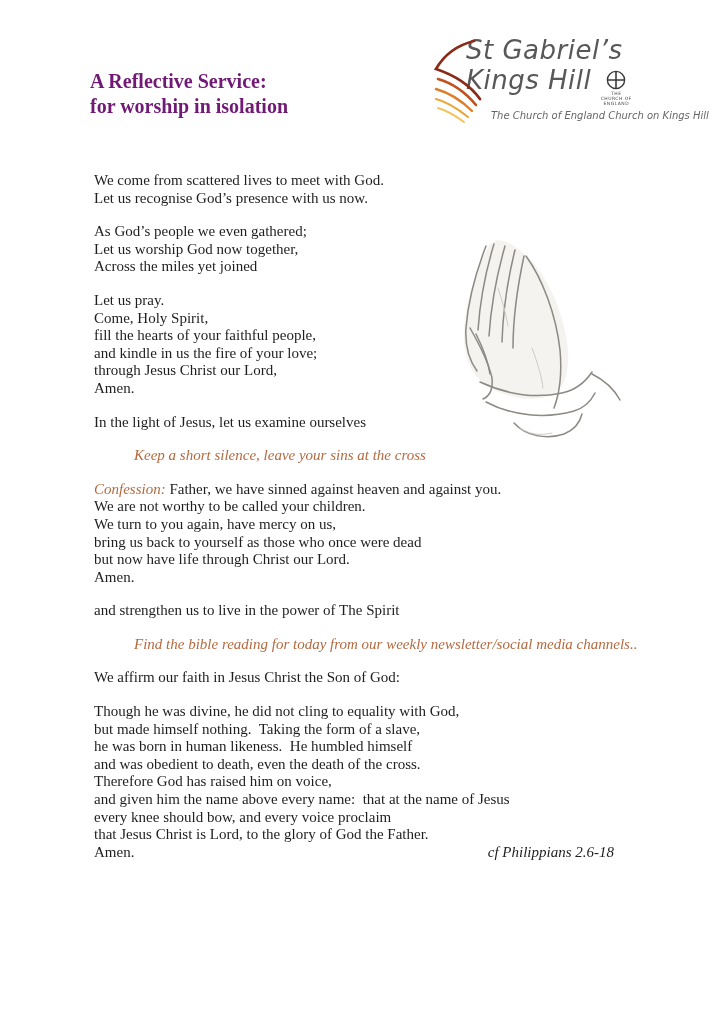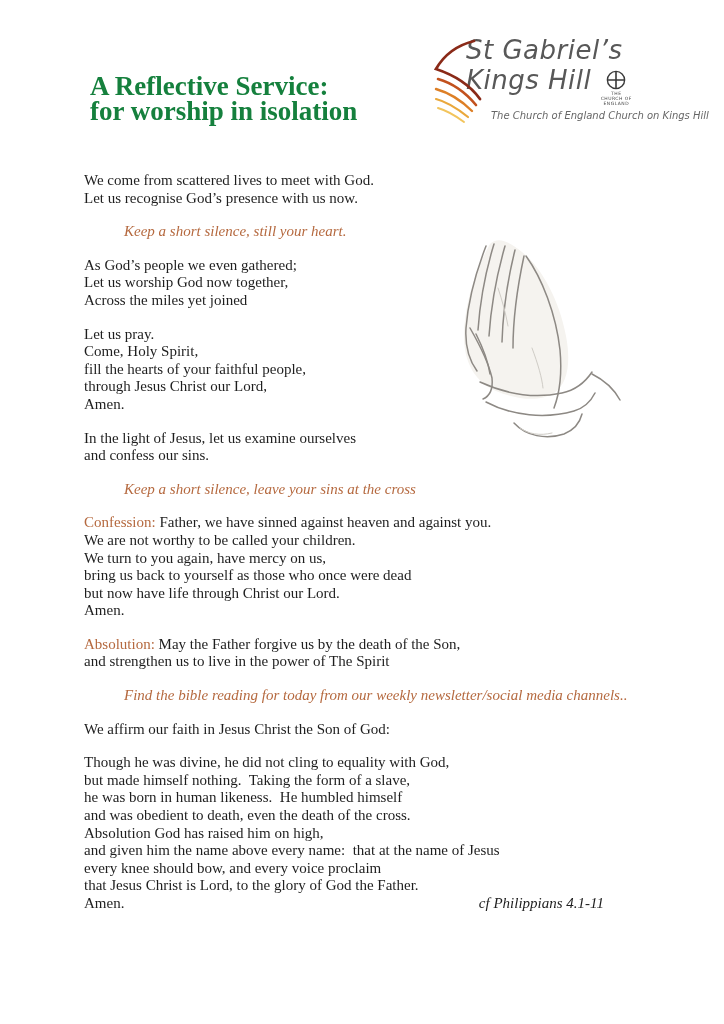--- a/index.html
+++ b/index.html
@@ -1,46 +1,46 @@
 <!DOCTYPE html>
 <html><head>
 <meta charset="utf-8">
 <style>
   html,body{margin:0;padding:0;background:#fff;}
   .page{position:relative;width:724px;height:1024px;background:#ffffff;overflow:hidden;
         font-family:"Liberation Serif",serif;color:#1e1e1e;}
 
   
-  .title{position:absolute;left:90px;top:56px;font-size:27px;line-height:25px;
-         font-weight:700;color:#15803d;}
+  .title{position:absolute;left:90px;top:56px;font-size:20px;line-height:25px;
+         font-weight:700;color:#701a75;}
 
   
   .logo{position:absolute;left:428px;top:12px;width:282px;
         font-family:"DejaVu Sans",sans-serif;margin-top:23px;}
   .wing{position:absolute;left:0;top:4px;}
   .logo-body{margin-left:38px;}
   .logo-name{font-style:italic;color:#585858;font-size:26px;line-height:30px;letter-spacing:.5px;}
   .logo-line2{display:flex;align-items:flex-start;gap:9px;}
   .emblem-wrap{display:flex;flex-direction:column;align-items:center;margin-top:4px;}
   .emblem-caption{width:32px;font-size:4.5px;line-height:5px;color:#4a4a4a;text-align:center;
                   font-family:"DejaVu Sans",sans-serif;font-style:normal;}
   .tagline{margin-top:4px;margin-left:25px;font-size:10px;font-style:italic;color:#666;
            white-space:nowrap;}
 
   
   .hands{position:absolute;left:428px;top:228px;margin:0;}
 
   
-  .content{position:absolute;left:84px;top:172px;width:560px;
+  .content{position:absolute;left:94px;top:172px;width:560px;
            font-size:15px;line-height:17.6px;}
   .block{margin:0 0 16px 0;}
   .line{white-space:pre-wrap;}
   .rubric{margin:0 0 16px 40px;color:#b5693f;font-style:italic;max-width:505px;
           white-space:pre-wrap;}
-  .rlabel{color:#b5693f;white-space:pre-wrap;}
+  .rlabel{color:#b5693f;font-style:italic;white-space:pre-wrap;}
   .b{font-weight:700;}
   .closing{display:flex;justify-content:space-between;width:520px;}
   .citation{font-style:italic;}
 </style>
 </head>
 <body>
 
 <div class="page">
 
   <h1 class="title">
@@ -101,72 +101,70 @@
     </svg>
   </figure>
 
   <main class="content">
 
     <div class="block">
       <div class="line">We come from scattered lives to meet with God.</div>
       <div class="line">Let us recognise God’s presence with us now.</div>
     </div>
 
-    <div class="rubric">Keep a short silence, still your heart.</div>
 
     <div class="block">
       <div class="line">As God’s people we even gathered;</div>
       <div class="line">Let us worship God now together,</div>
       <div class="line">Across the miles yet joined</div>
     </div>
 
     <div class="block">
       <div class="line">Let us pray.</div>
       <div class="line">Come, Holy Spirit,</div>
       <div class="line">fill the hearts of your faithful people,</div>
+      <div class="line">and kindle in us the fire of your love;</div>
       <div class="line">through Jesus Christ our Lord,</div>
       <div class="line">Amen.</div>
     </div>
 
     <div class="block">
       <div class="line">In the light of Jesus, let us examine ourselves</div>
-      <div class="line">and confess our sins.</div>
     </div>
 
     <div class="rubric">Keep a short silence, leave your sins at the cross</div>
 
     <div class="block">
       <div class="line"><span class="rlabel">Confession:</span><span style="white-space:pre-wrap;"> Father, we have sinned against heaven and against you.</span></div>
       <div class="line">We are not worthy to be called your children.</div>
       <div class="line">We turn to you again, have mercy on us,</div>
       <div class="line">bring us back to yourself as those who once were dead</div>
       <div class="line">but now have life through Christ our Lord.</div>
       <div class="line">Amen.</div>
     </div>
 
     <div class="block">
-      <div class="line"><span class="rlabel">Absolution:</span><span style="white-space:pre-wrap;"> May the Father forgive us by the death of the Son,</span></div>
       <div class="line">and strengthen us to live in the power of The Spirit</div>
     </div>
 
     <div class="rubric">Find the bible reading for today from our weekly newsletter/social media channels..</div>
 
     <div class="block">
       <div class="line">We affirm our faith in Jesus Christ the Son of God:</div>
     </div>
 
     <div class="block">
       <div class="line">Though he was divine, he did not cling to equality with God,</div>
       <div class="line">but made himself nothing.  Taking the form of a slave,</div>
       <div class="line">he was born in human likeness.  He humbled himself</div>
       <div class="line">and was obedient to death, even the death of the cross.</div>
-      <div class="line">Absolution God has raised him on high,</div>
+      <div class="line">Therefore God has raised him on voice,</div>
       <div class="line">and given him the name above every name:  that at the name of Jesus</div>
       <div class="line">every knee should bow, and every voice proclaim</div>
       <div class="line">that Jesus Christ is Lord, to the glory of God the Father.</div>
       <div class="line closing">
         <span>Amen.</span>
-        <span class="citation">cf Philippians 4.1-11</span>
+        <span class="citation">cf Philippians 2.6-18</span>
       </div>
     </div>
 
   </main>
 </div>
 
 </body></html>

